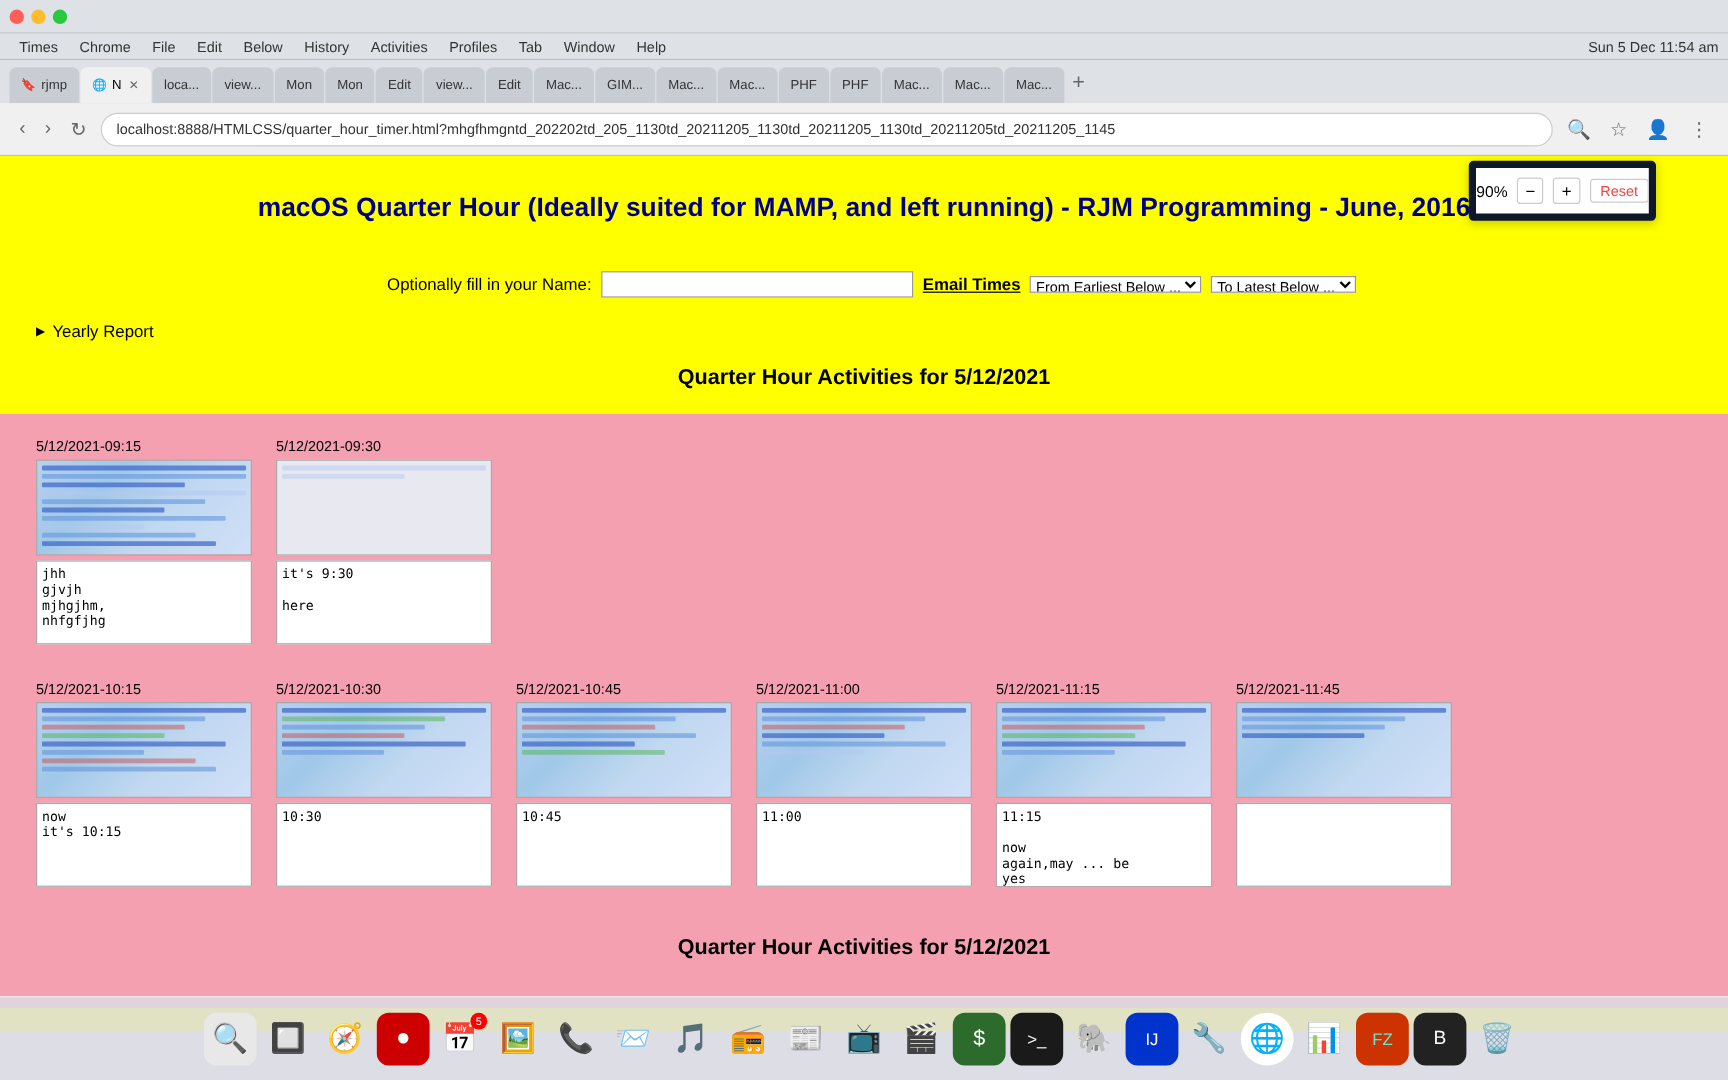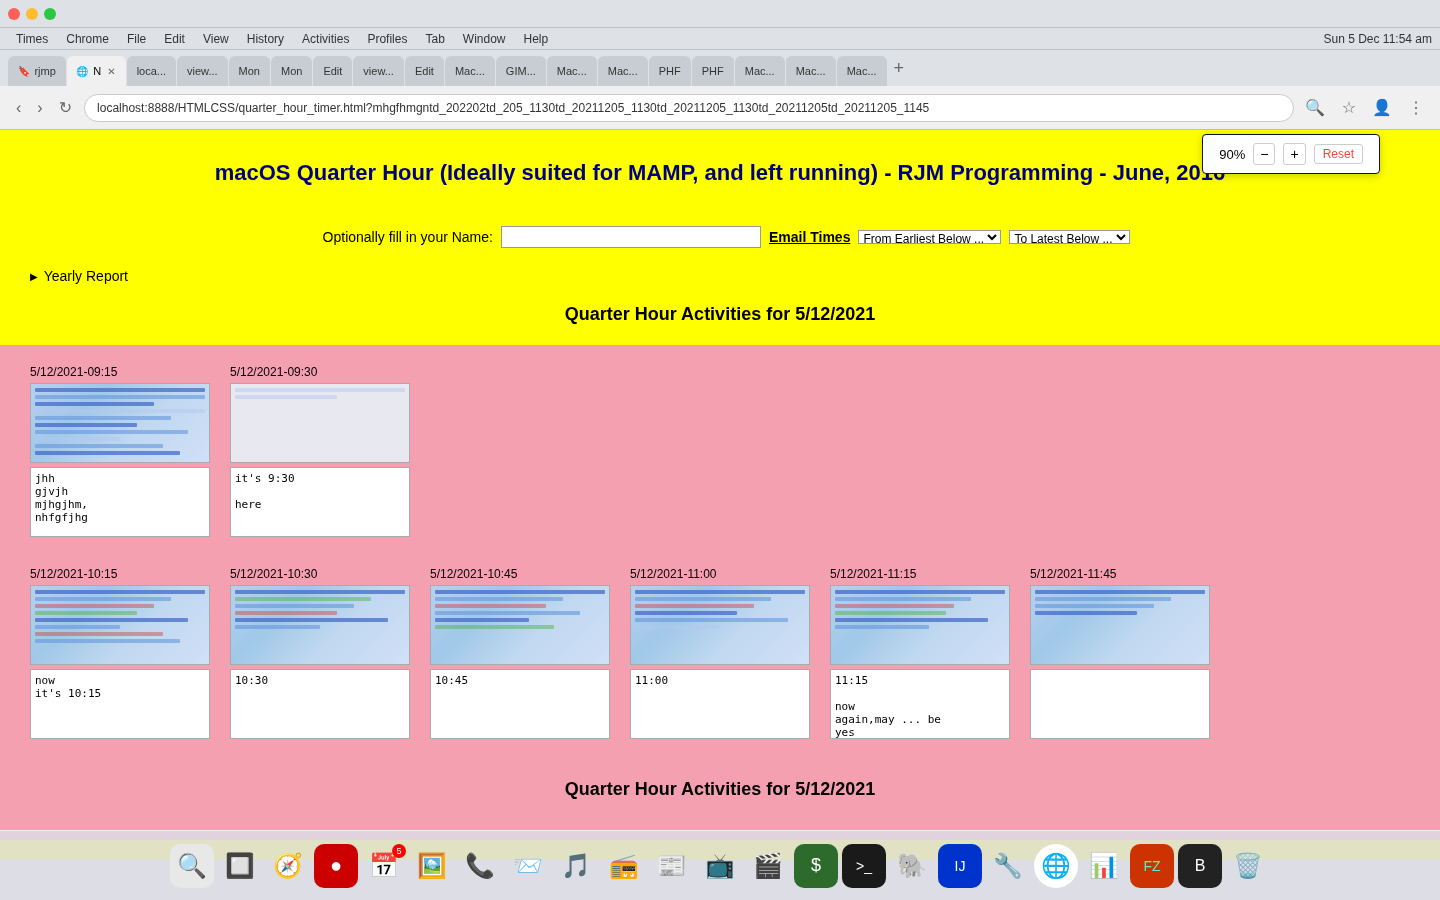--- a/index.html
+++ b/index.html
@@ -87,23 +87,23 @@
       font-size: 12px;
       color: #333;
       outline: none;
       border: 1px solid #ccc;
     }
     .zoom-popup {
       position: absolute;
       right: 60px;
       top: 48px;
       background: white;
-      border: 1px solid #0f172a;
+      border: 6px solid #0f172a;
       border-radius: 4px;
-      padding: 8px 16px;
+      padding: 8px 0;
       display: flex;
       align-items: center;
       gap: 8px;
       box-shadow: 0 2px 8px rgba(0,0,0,0.2);
       z-index: 100;
       font-size: 13px;
     }
     .zoom-btn { background: none; border: 1px solid #ccc; border-radius: 3px; cursor: pointer; padding: 2px 6px; font-size: 14px; }
     .zoom-reset { background: none; border: 1px solid #ccc; border-radius: 3px; cursor: pointer; padding: 2px 8px; font-size: 12px; color: #ef4444; }
 
@@ -290,21 +290,21 @@
     <button class="win-btn win-min"></button>
     <button class="win-btn win-max"></button>
   </div>
 </div>
 
 <div class="chrome-menu-bar">
   <span class="menu-item">Times</span>
   <span class="menu-item">Chrome</span>
   <span class="menu-item">File</span>
   <span class="menu-item">Edit</span>
-  <span class="menu-item">View</span>
+  <span class="menu-item">Below</span>
   <span class="menu-item">History</span>
   <span class="menu-item">Activities</span>
   <span class="menu-item">Profiles</span>
   <span class="menu-item">Tab</span>
   <span class="menu-item">Window</span>
   <span class="menu-item">Help</span>
   <div style="flex:1"></div>
   <span class="clock-display">Sun 5 Dec  11:54 am</span>
 </div>
 

